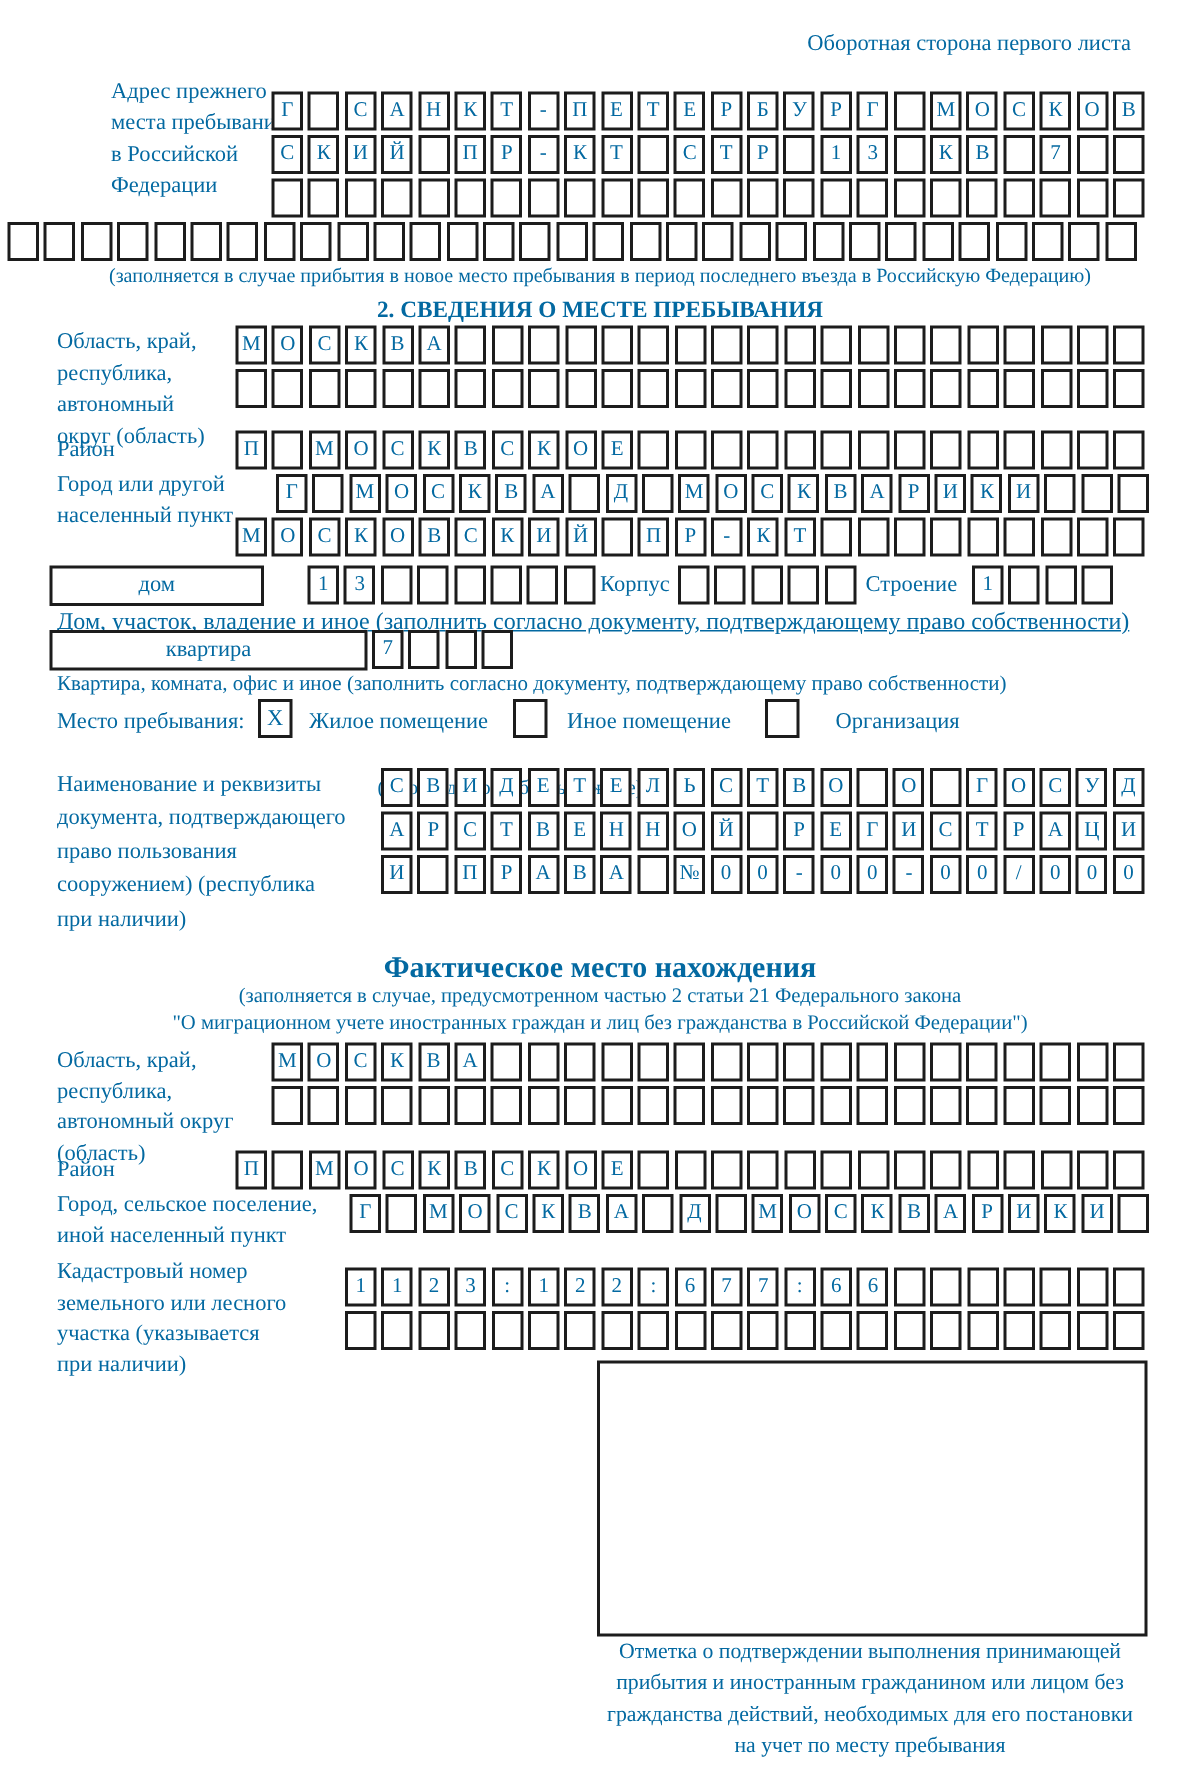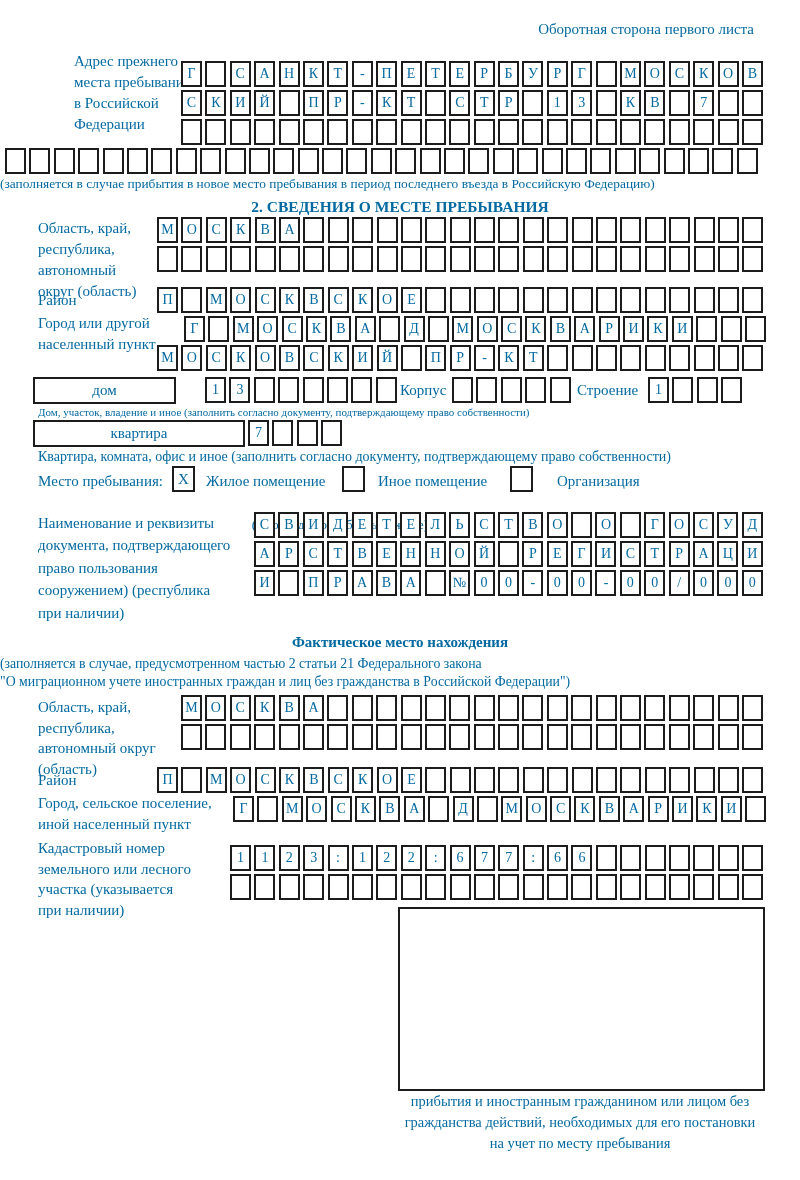--- a/index.html
+++ b/index.html
@@ -10,21 +10,21 @@
   .lbl div{white-space:nowrap;}
   .boxrow{position:absolute;display:flex;}
   .cbox{box-sizing:border-box;flex:none;width:21px;height:26px;border:2px solid #1c1c1c;
         margin-right:3.4px;display:inline-flex;align-items:center;justify-content:center;
         font-size:14px;background:#fff;}
   .widebox{position:absolute;box-sizing:border-box;height:27px;border:2px solid #1c1c1c;
         display:flex;align-items:center;justify-content:center;font-size:15px;background:#fff;}
   .chk{position:absolute;box-sizing:border-box;width:23px;height:26px;border:2px solid #1c1c1c;
         display:flex;align-items:center;justify-content:center;font-size:15px;background:#fff;}
   .caption{position:absolute;font-size:13.5px;white-space:nowrap;}
-  .center800{left:0;width:800px;text-align:left;}
+  .center800{left:0;width:800px;text-align:center;}
   .title{position:absolute;font-weight:bold;font-size:15.5px;}
   .stamp{position:absolute;border:2px solid #1c1c1c;background:#fff;}
   .stampnote{position:absolute;font-size:14.5px;line-height:21px;text-align:center;}
 </style>
 </head>
 <body>
 
 <div class="page">
 
   <div class="abs" style="top:21px;right:58px;font-size:15px;">Оборотная сторона первого листа</div>
@@ -319,21 +319,21 @@
       <span class="cbox"></span>
       <span class="cbox"></span>
     </div>
   <div class="lbl" style="left:577px;top:380px;">Строение</div>
   <div class="boxrow" style="left:648px;top:377px;">
       <span class="cbox">1</span>
       <span class="cbox"></span>
       <span class="cbox"></span>
       <span class="cbox"></span>
     </div>
-  <div class="caption" style="left:38px;top:406px;font-size:11px;">Дом, участок, владение и иное (заполнить согласно документу, подтверждающему право собственности)</div>
+  <div class="caption" style="left:38px;top:406px;font-size:16px;text-decoration:underline;">Дом, участок, владение и иное (заполнить согласно документу, подтверждающему право собственности)</div>
 
   <div class="widebox" style="left:33px;top:420px;width:212px;">квартира</div>
   <div class="boxrow" style="left:248px;top:420px;">
       <span class="cbox">7</span>
       <span class="cbox"></span>
       <span class="cbox"></span>
       <span class="cbox"></span>
     </div>
   <div class="caption" style="left:38px;top:449px;font-size:14px;">Квартира, комната, офис и иное (заполнить согласно документу, подтверждающему право собственности)</div>
 
@@ -416,21 +416,21 @@
       <span class="cbox">0</span>
       <span class="cbox">-</span>
       <span class="cbox">0</span>
       <span class="cbox">0</span>
       <span class="cbox">/</span>
       <span class="cbox">0</span>
       <span class="cbox">0</span>
       <span class="cbox">0</span>
     </div>
 
-  <div class="title center800" style="top:634px;text-align:center;font-size:15px;">Фактическое место нахождения</div>
+  <div class="title center800" style="top:634px;text-align:center;font-size:20px;">Фактическое место нахождения</div>
   <div class="caption center800" style="top:656px;font-size:13.8px;">(заполняется в случае, предусмотренном частью 2 статьи 21 Федерального закона</div>
   <div class="caption center800" style="top:674px;font-size:13.8px;">"О миграционном учете иностранных граждан и лиц без гражданства в Российской Федерации")</div>
 
   <div class="lbl" style="left:38px;top:697px;line-height:20.5px;">
       <div>Область, край,</div>
       <div>республика,</div>
       <div>автономный округ</div>
       <div>(область)</div>
     </div>
   <div class="boxrow" style="left:181px;top:695px;">
@@ -594,18 +594,19 @@
       <span class="cbox"></span>
       <span class="cbox"></span>
       <span class="cbox"></span>
       <span class="cbox"></span>
       <span class="cbox"></span>
       <span class="cbox"></span>
     </div>
 
   <div class="stamp" style="left:398px;top:907px;width:363px;height:180px;"></div>
   <div class="stampnote" style="left:368px;top:1091px;width:424px;">
+      <div>Отметка о подтверждении выполнения принимающей</div>
       <div>прибытия и иностранным гражданином или лицом без</div>
       <div>гражданства действий, необходимых для его постановки</div>
       <div>на учет по месту пребывания</div>
     </div>
 
 </div>
 
 </body></html>

